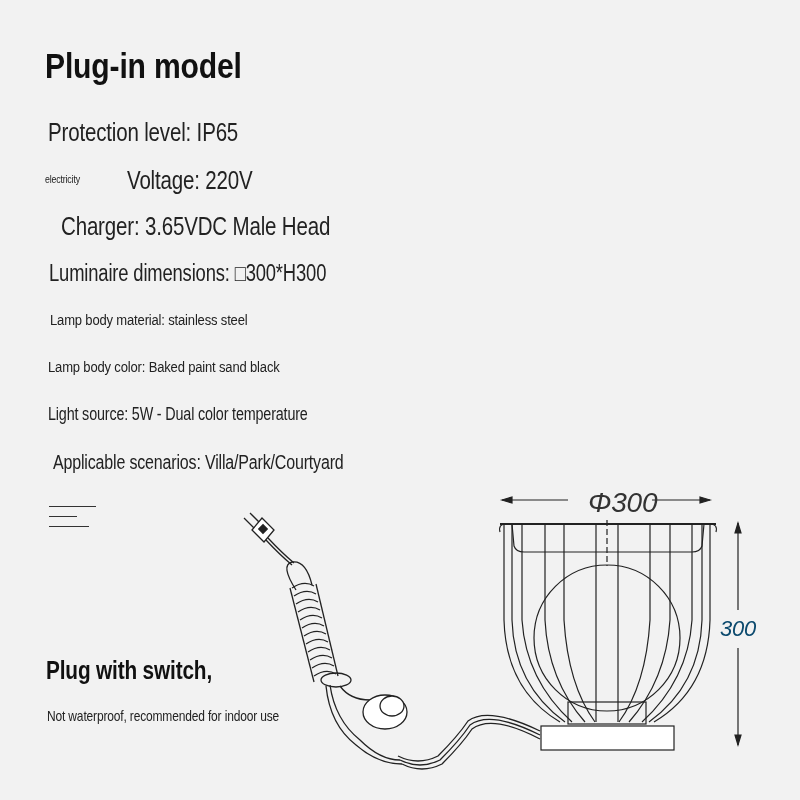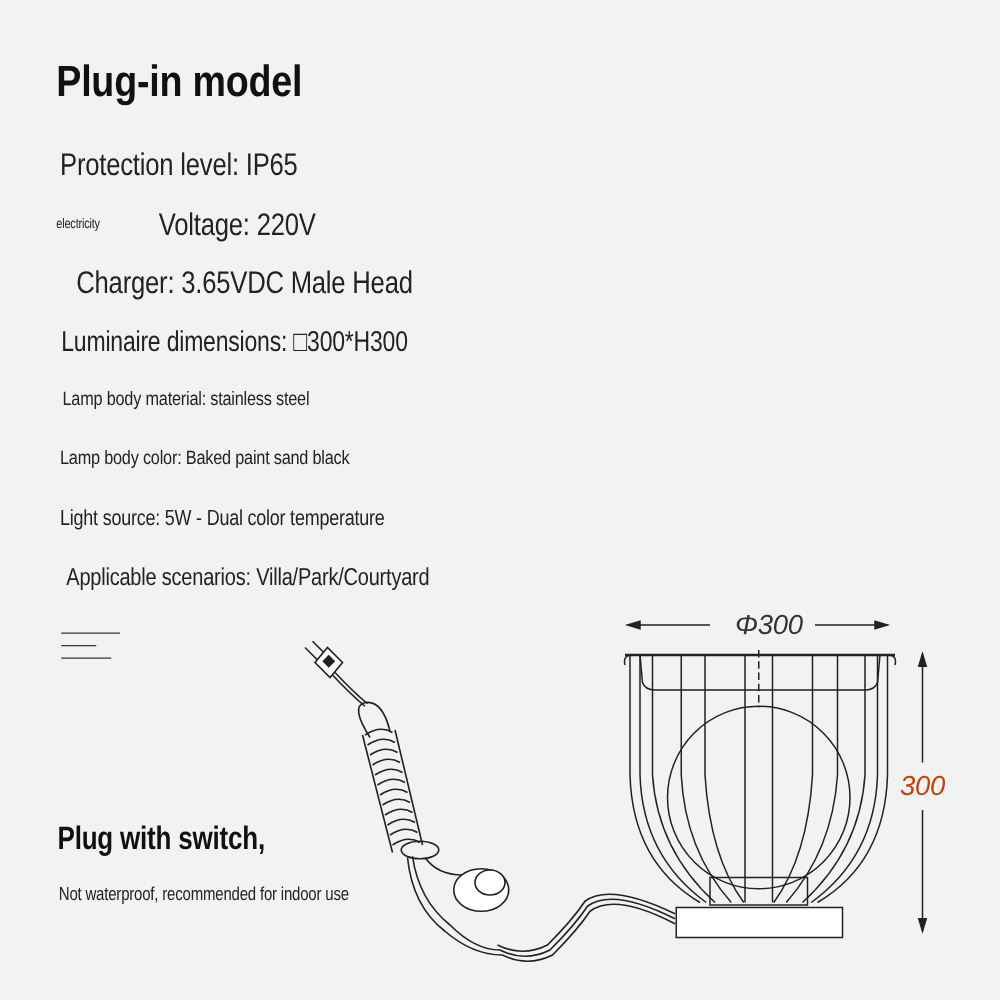--- a/index.html
+++ b/index.html
@@ -12,22 +12,22 @@
   .tiny{left:45px;top:173px;font-size:11px;transform:scaleX(0.8);color:#222;}
   .s2{left:127px;top:166px;font-size:25px;transform:scaleX(0.82);color:#222;}
   .s3{left:61px;top:212px;font-size:25px;transform:scaleX(0.82);color:#222;}
   .s4{left:49px;top:260px;font-size:23px;transform:scaleX(0.8);color:#222;}
   .s5{left:50px;top:311px;font-size:15.5px;transform:scaleX(0.84);color:#222;}
   .s6{left:48px;top:358px;font-size:15.5px;transform:scaleX(0.84);color:#222;}
   .s7{left:48px;top:404px;font-size:17.5px;transform:scaleX(0.82);color:#222;}
   .s8{left:53px;top:451px;font-size:19.5px;transform:scaleX(0.82);color:#222;}
   .plug{left:46px;top:655px;font-size:26px;font-weight:bold;transform:scaleX(0.8);color:#111;}
   .note{left:47px;top:707px;font-size:15px;transform:scaleX(0.8);color:#222;}
-  .dimw{left:588px;top:487px;font-size:22px;font-style:italic;color:#333;}
-  .dimh{left:720px;top:616px;font-size:22px;font-style:italic;color:#c2410c;}
+  .dimw{left:588px;top:487px;font-size:28px;font-style:italic;color:#333;}
+  .dimh{left:720px;top:616px;font-size:22px;font-style:italic;color:#0c4a6e;}
   .deco{position:absolute;left:49px;height:1px;background:#333;}
   svg{position:absolute;left:0;top:0;}
 </style>
 </head>
 <body>
 
 <div class="t title">Plug-in model</div>
 <div class="t s1">Protection level: IP65</div>
 <div class="t tiny">electricity</div>
 <div class="t s2">Voltage: 220V</div>

